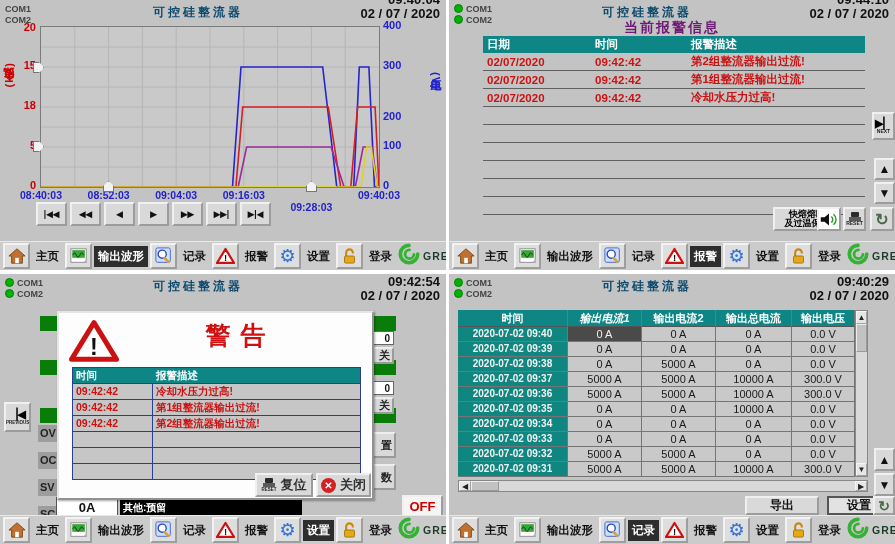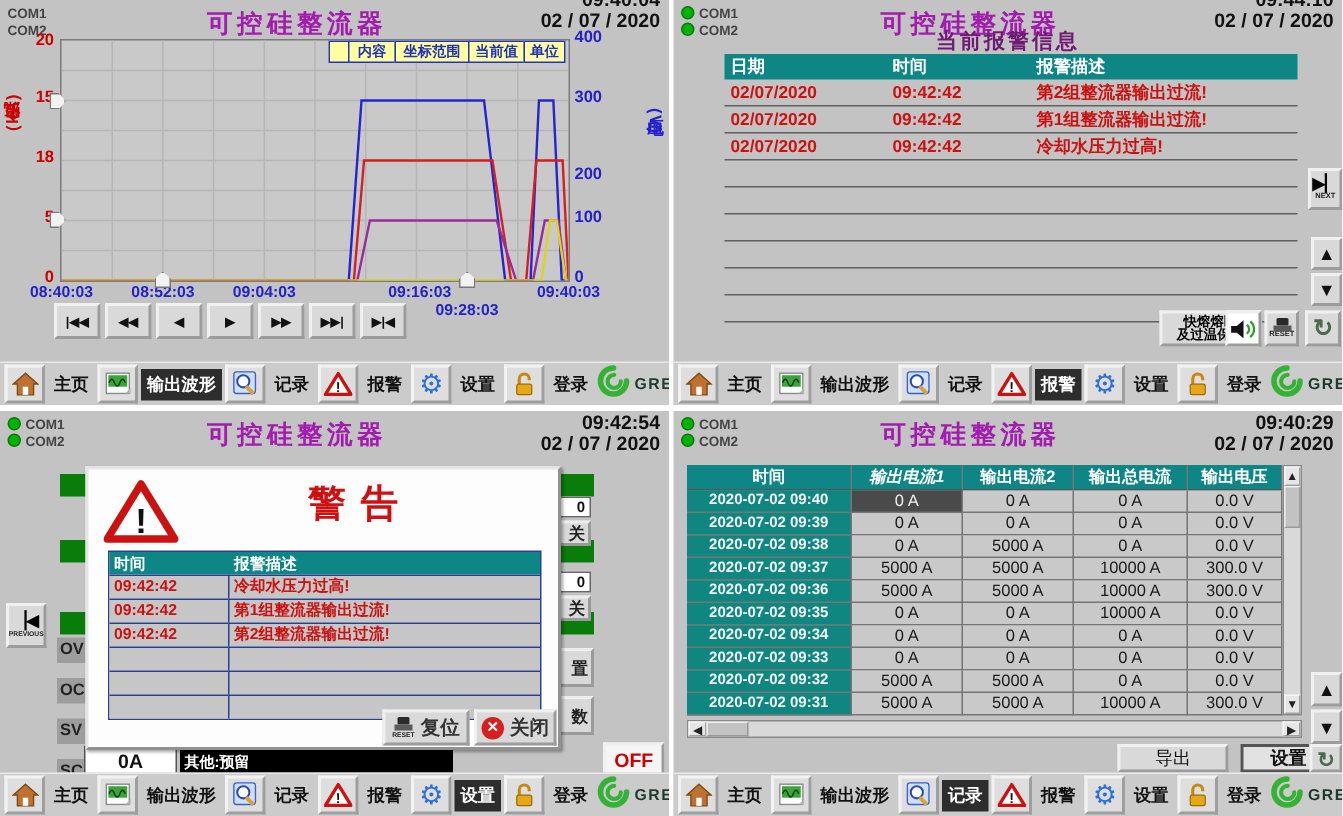--- a/index.html
+++ b/index.html
@@ -3,21 +3,21 @@
 <meta charset="utf-8">
 <style>
   html,body{margin:0;padding:0;background:#fff;}
   body{width:895px;height:544px;font-family:"Liberation Sans",sans-serif;-webkit-font-smoothing:antialiased;}
   .screen{position:relative;width:895px;height:544px;background:#fff;overflow:hidden;}
   .panel{position:absolute;width:446px;height:270px;background:#c3c3c3;overflow:hidden;}
   #p1{left:0;top:0}#p2{left:449px;top:0}#p3{left:0;top:274px}#p4{left:449px;top:274px}
 
   
   .ptitle{position:absolute;top:4px;left:60px;right:110px;text-align:center;font-family:"Liberation Serif",serif;
-          font-size:17px;font-weight:bold;color:#a21caf;letter-spacing:3px;white-space:nowrap;}
+          font-size:12px;font-weight:bold;color:#0c4a6e;letter-spacing:3px;white-space:nowrap;}
   .com{position:absolute;top:3px;left:5px;}
   .com-row{display:flex;align-items:center;gap:3px;height:11px;font-size:9px;font-weight:bold;color:#444;}
   .dot{width:7px;height:7px;border-radius:50%;background:#00b300;border:1px solid #077a07;}
   .clock{position:absolute;right:6px;text-align:right;font-weight:bold;color:#111;line-height:14px;font-size:13px;}
   .clock.clip{top:-7px}.clock.full{top:1px}
 
   
   .navbar{position:absolute;left:0;right:0;bottom:0;height:28px;background:#cbcbcb;border-top:1px solid #e8e8e8;
           display:flex;align-items:center;gap:2px;padding:0 3px;}
   .nav-ico{width:23px;height:22px;background:#dedede;border:2px outset #f2f2f2;display:flex;align-items:center;
@@ -148,42 +148,35 @@
           <line y1="80" y2="80" x1="0" x2="338" stroke="#b6b6b6"></line>
           <line y1="100" y2="100" x1="0" x2="338" stroke="#b6b6b6"></line>
           <line y1="120" y2="120" x1="0" x2="338" stroke="#b6b6b6"></line>
           <line y1="140" y2="140" x1="0" x2="338" stroke="#b6b6b6"></line>
           <polyline points="0.0,160.0 191.5,160.0 200.0,40.0 281.7,40.0 295.8,160.0 312.7,160.0 318.3,40.0 327.9,40.0 333.5,160.0 338.0,160.0" fill="none" stroke="#2525cf" stroke-width="1.6"></polyline>
           <polyline points="0.0,160.0 194.9,160.0 201.7,80.0 287.3,80.0 299.7,160.0 309.8,160.0 316.6,80.0 334.1,80.0 338.0,160.0" fill="none" stroke="#d42020" stroke-width="1.6"></polyline>
           <polyline points="0.0,160.0 197.2,160.0 205.6,120.0 290.1,120.0 303.1,160.0 314.3,160.0 322.2,120.0 331.2,120.0 336.3,160.0" fill="none" stroke="#9c2a9c" stroke-width="1.6"></polyline>
           <polyline points="0.0,160.0 320.0,160.0 325.6,120.0 330.1,120.0 336.3,160.0 338.0,160.0" fill="none" stroke="#ddd41c" stroke-width="1.6"></polyline>
         </svg>
     </div>
-    <div id="legend">
-        <span class="lg-cell" style="width: 12px;"></span>
-        <span class="lg-cell" style="width: 30px;">内容</span>
-        <span class="lg-cell" style="width: 48px;">坐标范围</span>
-        <span class="lg-cell" style="width: 36px;">当前值</span>
-        <span class="lg-cell" style="width: 26px;">单位</span>
-      </div>
     <div id="p1-ticks">
         <div class="tick l" style="top: 21px;">20</div>
         <div class="tick l" style="top: 59px;">15</div>
         <div class="tick l" style="top: 99px;">18</div>
         <div class="tick l" style="top: 139px;">5</div>
         <div class="tick l" style="top: 179px;">0</div>
         <div class="tick r" style="top: 19px;">400</div>
         <div class="tick r" style="top: 59px;">300</div>
         <div class="tick r" style="top: 110px;">200</div>
         <div class="tick r" style="top: 139px;">100</div>
         <div class="tick r" style="top: 179px;">0</div>
         <div class="tick x" style="left: 13px;">08:40:03</div>
         <div class="tick x" style="left: 80.6px;">08:52:03</div>
         <div class="tick x" style="left: 148.2px;">09:04:03</div>
-        <div class="tick x" style="left: 215.8px; margin-left: 36px;">09:16:03</div>
+        <div class="tick x" style="left: 215.8px;">09:16:03</div>
         <div class="tick x" style="left: 283.4px; margin-top: 12px;">09:28:03</div>
         <div class="tick x" style="left: 351px;">09:40:03</div>
       </div>
     <div class="handle yh" style="left:33px;top:62px"></div>
     <div class="handle yh" style="left:33px;top:141px"></div>
     <div class="handle xh" style="left:103px;top:181px"></div>
     <div class="handle xh" style="left:306px;top:181px"></div>
     <div id="playbar">
         <span class="pb">|◀◀</span>
         <span class="pb">◀◀</span>
@@ -646,21 +639,21 @@
         <div class="scroll-thumb" style="width:26px"></div>
       </div>
       <div class="sb-arrow" style="position:absolute;right:0;top:0;width:12px;height:100%;line-height:10px">▶</div>
     </div>
     <div class="btn" style="left:425px;top:174px;width:21px;height:23px">
       <span class="arrow-glyph">▲</span>
     </div>
     <div class="btn" style="left:425px;top:199px;width:21px;height:23px">
       <span class="arrow-glyph">▼</span>
     </div>
-    <div class="btn" style="left:296px;top:222px;width:74px;height:19px;font-size:12px;font-weight:normal;color:#111">导出</div>
+    <div class="btn" style="left:296px;top:222px;width:74px;height:19px;font-size:12px;font-weight:bold;color:#111">导出</div>
     <div class="btn" style="left:378px;top:222px;width:64px;height:19px;font-size:12px;font-weight:bold;color:#111;border:2px solid #555;background:#e2e2e2">设置</div>
 
     <div class="btn" style="left:424px;top:222px;width:22px;height:19px">
       <span style="font-size:14px;font-weight:bold;color:#4a6a4a">↻</span>
     </div>
 
     <div class="navbar">
         <span class="nav-ico">
           <svg width="18" height="18" viewBox="0 0 20 20">
             <path d="M10 2 L19 10 H16 V18 H4 V10 H1 Z" fill="#c07030" stroke="#7a4a12"></path>

